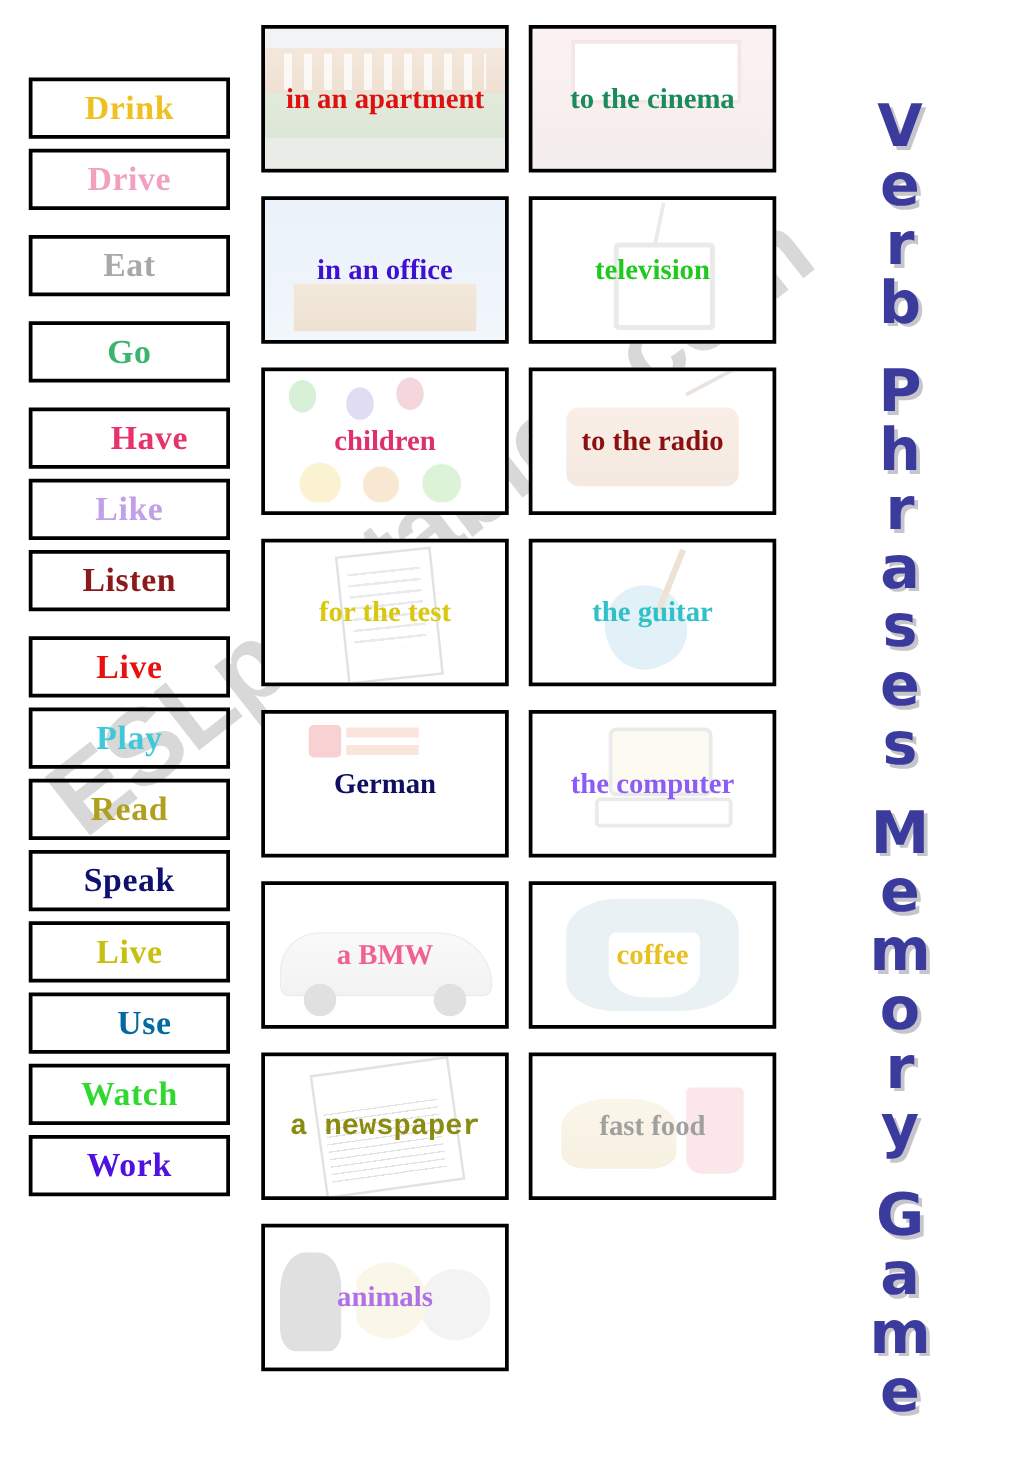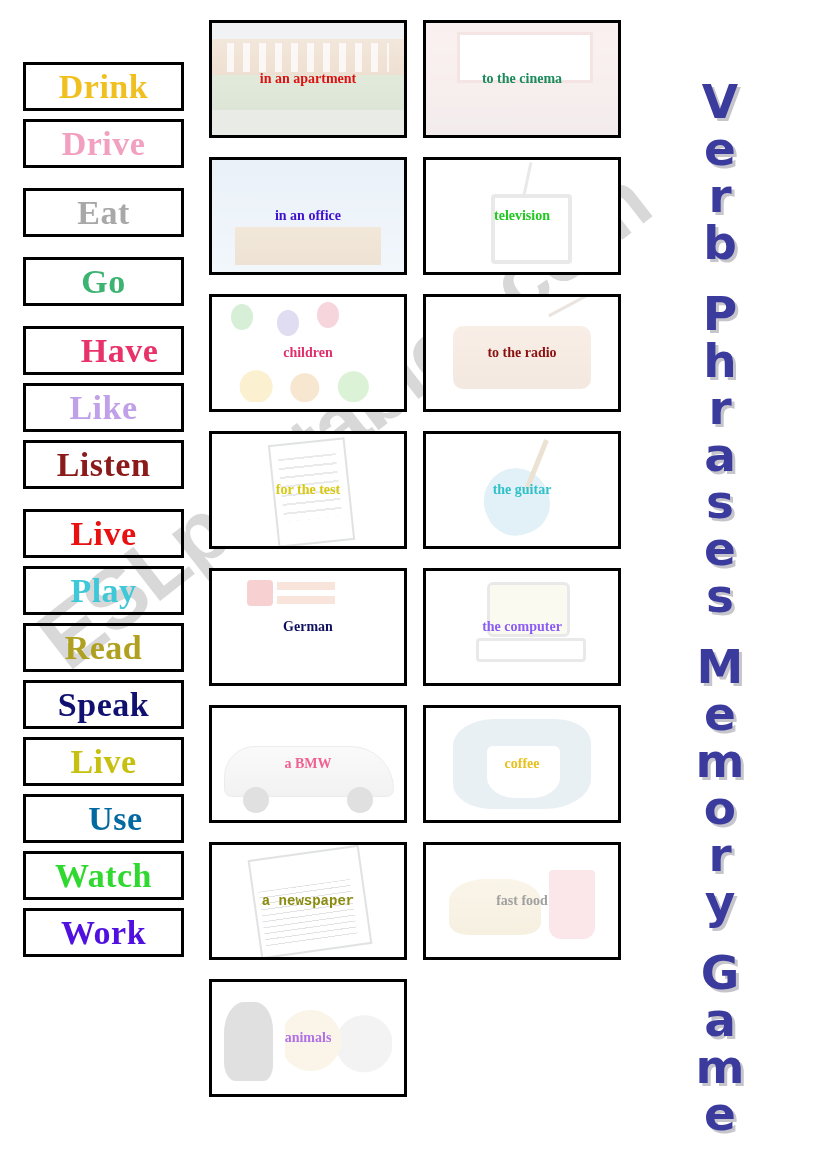--- a/index.html
+++ b/index.html
@@ -56,21 +56,21 @@
     width: 161px;
     height: 49px;
     border: 3px solid #000000;
     background: transparent;
     display: flex;
     align-items: center;
     justify-content: center;
     line-height: 1;
   }
   .verb-card .verb-label {
-    font-size: 34px;
+    font-size: 27px;
     font-weight: bold;
     font-family: "Liberation Serif", "DejaVu Serif", serif;
     letter-spacing: .5px;
     white-space: nowrap;
   }
 
   
   #picture-grid {
     position: absolute;
     left: 209px;
@@ -99,21 +99,21 @@
   .pic-art {
     position: absolute;
     left: 0; top: 0;
     width: 100%; height: 100%;
     opacity: .30;
     overflow: hidden;
   }
   .pic-card .pic-label {
     position: relative;
     z-index: 3;
-    font-size: 14px;
+    font-size: 23px;
     font-weight: bold;
     font-family: "Liberation Serif", "DejaVu Serif", serif;
     white-space: nowrap;
     text-align: center;
   }
 
   
   .art-apartment {
     background:
       linear-gradient(to bottom,

